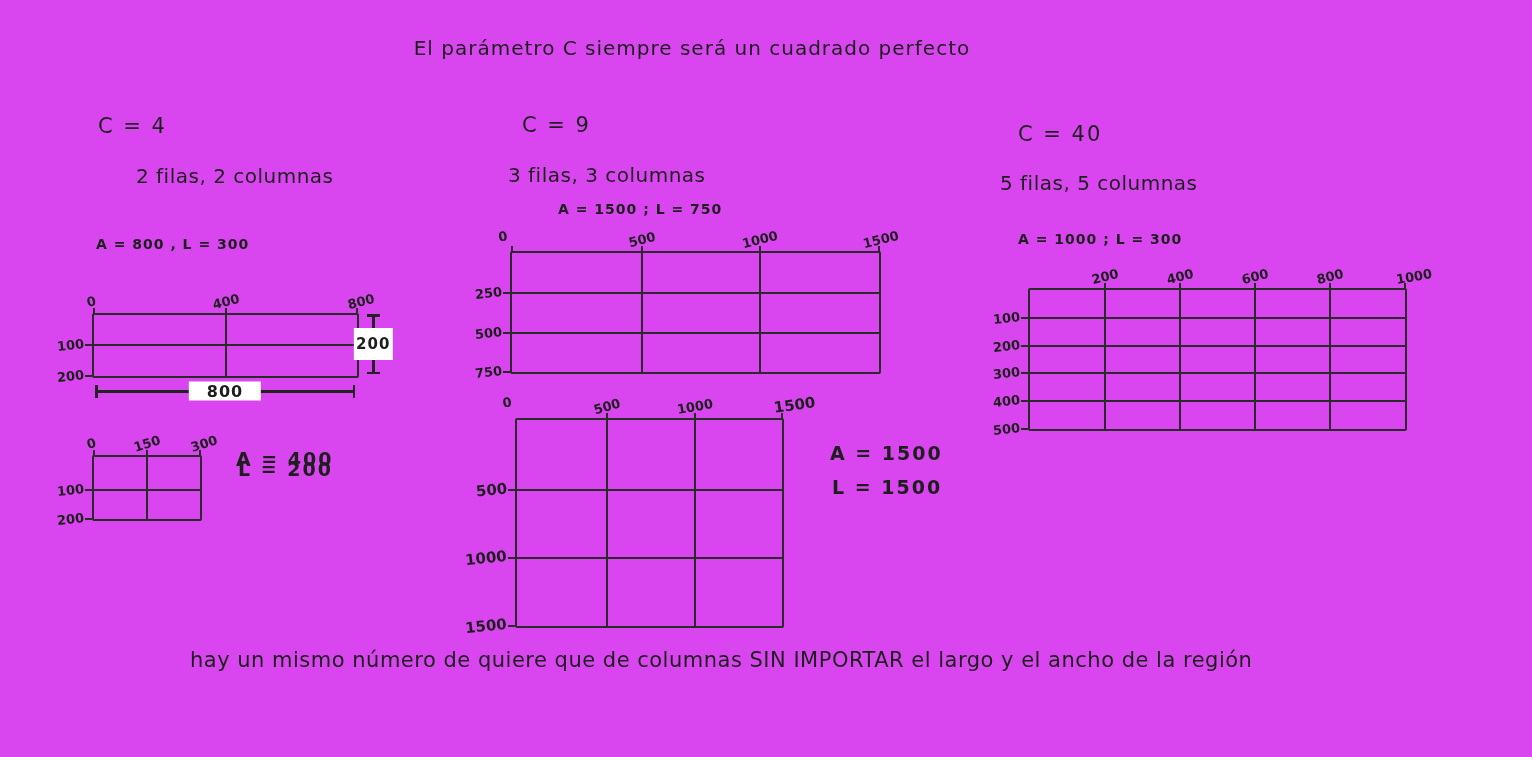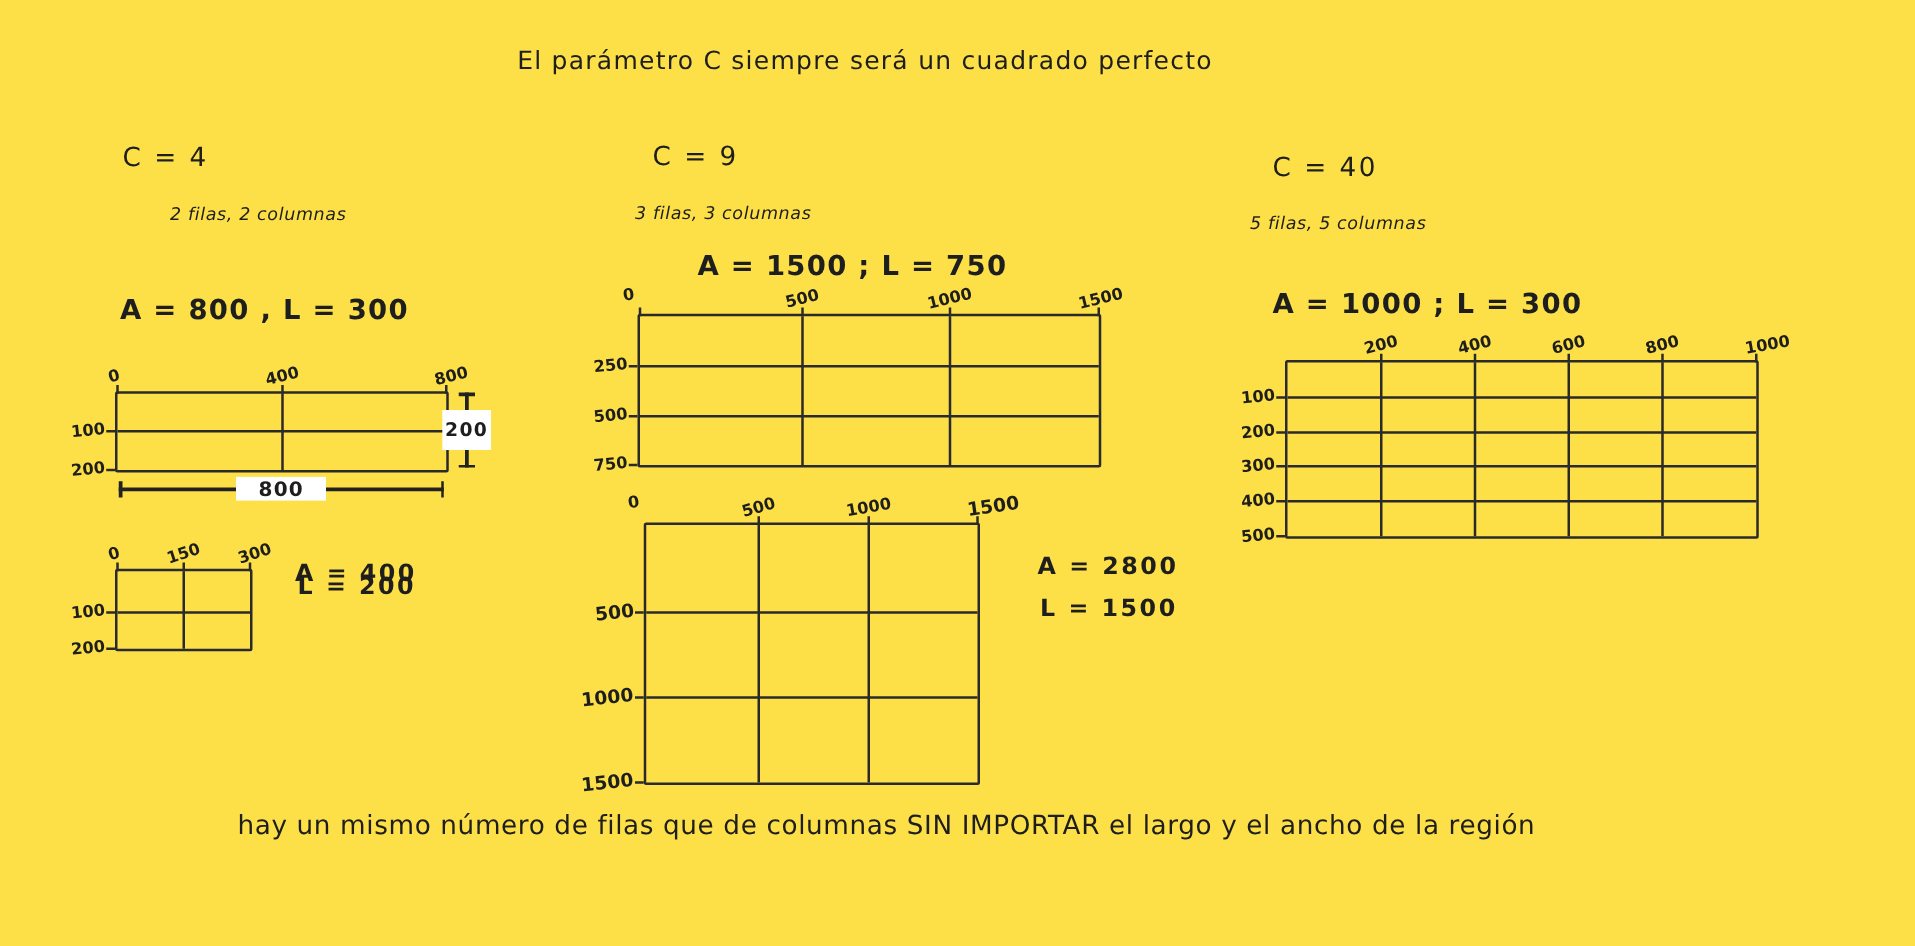--- a/index.html
+++ b/index.html
@@ -1,27 +1,27 @@
 <!DOCTYPE html>
 <html><head>
 <meta charset="utf-8">
 <style>
   html,body{margin:0;padding:0;background:#fff;}
   #canvas{
-    position:relative;width:1532px;height:757px;background:#fde047;overflow:hidden;
+    position:relative;width:1532px;height:757px;background:#d946ef;overflow:hidden;
     font-family:"DejaVu Sans",sans-serif;color:#1e1e1e;
   }
   .abs{position:absolute;}
   .title{
     position:absolute;top:36px;left:0;width:1384px;text-align:center;
     font-size:20px;letter-spacing:1px;white-space:nowrap;
   }
   .h1{font-size:21px;letter-spacing:2px;white-space:nowrap;}
-  .h2{font-size:14px;letter-spacing:.5px;white-space:nowrap;font-style:italic;}
-  .params{font-size:22px;font-weight:bold;letter-spacing:1px;white-space:nowrap;}
+  .h2{font-size:20px;letter-spacing:.5px;white-space:nowrap;}
+  .params{font-size:14px;font-weight:bold;letter-spacing:1px;white-space:nowrap;}
   .side{font-size:19px;font-weight:bold;letter-spacing:2px;white-space:nowrap;}
   .grid{position:absolute;border:2.5px solid #2a2a2a;border-radius:2px;}
   .vl{position:absolute;top:0;bottom:0;width:2px;background:#2a2a2a;margin-left:-1px;}
   .hl{position:absolute;left:0;right:0;height:2px;background:#2a2a2a;margin-top:-1px;}
   .tx{position:absolute;top:-7px;width:2px;height:7px;background:#2a2a2a;margin-left:-1px;}
   .ty{position:absolute;left:-9px;width:7px;height:2px;background:#2a2a2a;margin-top:-1px;}
   .xl{
     position:absolute;bottom:100%;margin-bottom:6px;font-size:13px;font-weight:bold;
     white-space:nowrap;transform:translateX(-50%) rotate(-14deg);
   }
@@ -134,21 +134,21 @@
       <i class="ty" style="top:67%"></i>
       <i class="ty" style="top:100%"></i>
       <span class="xl" style="left:0%;transform:translate(-160%,-4px) rotate(-8deg)">0</span>
       <span class="xl" style="left:34%;transform:translateX(-50%) rotate(-16deg)">500</span>
       <span class="xl" style="left:67%;transform:translateX(-50%) rotate(-10deg)">1000</span>
       <span class="xl" style="left:100%;transform:translateX(-20%) rotate(-8deg);font-size:15px">1500</span>
       <span class="yl" style="top:34%;font-size:15px">500</span>
       <span class="yl" style="top:67%;font-size:15px">1000</span>
       <span class="yl" style="top:100%;font-size:15px">1500</span>
     </div>
-    <div class="abs side" style="left:830px;top:442px">A = 2800</div>
+    <div class="abs side" style="left:830px;top:442px">A = 1500</div>
     <div class="abs side" style="left:832px;top:476px">L = 1500</div>
   </div>
 
   <div>
     <div class="abs h1" style="left:1018px;top:122px">C = 40</div>
     <div class="abs h2" style="left:1000px;top:171px">5 filas, 5 columnas</div>
     <div class="abs params" style="left:1018px;top:231px">A = 1000  ;   L = 300</div>
 
     <div class="grid" style="left:1028px;top:288px;width:375px;height:139px">
       <i class="vl" style="left:20%"></i>
@@ -176,16 +176,16 @@
       <span class="xl" style="left:100%;transform:translateX(-25%) rotate(-10deg)">1000</span>
       <span class="yl" style="top:20%">100</span>
       <span class="yl" style="top:40%">200</span>
       <span class="yl" style="top:60%">300</span>
       <span class="yl" style="top:80%">400</span>
       <span class="yl" style="top:100%">500</span>
     </div>
   </div>
 
   <div class="abs footer" style="left:190px;top:645px">
-    <div>hay un mismo número de filas que de columnas SIN IMPORTAR el largo y el ancho de la región</div>
+    <div>hay un mismo número de quiere que de columnas SIN IMPORTAR el largo y el ancho de la región</div>
   </div>
 
 </div>
 
 </body></html>

